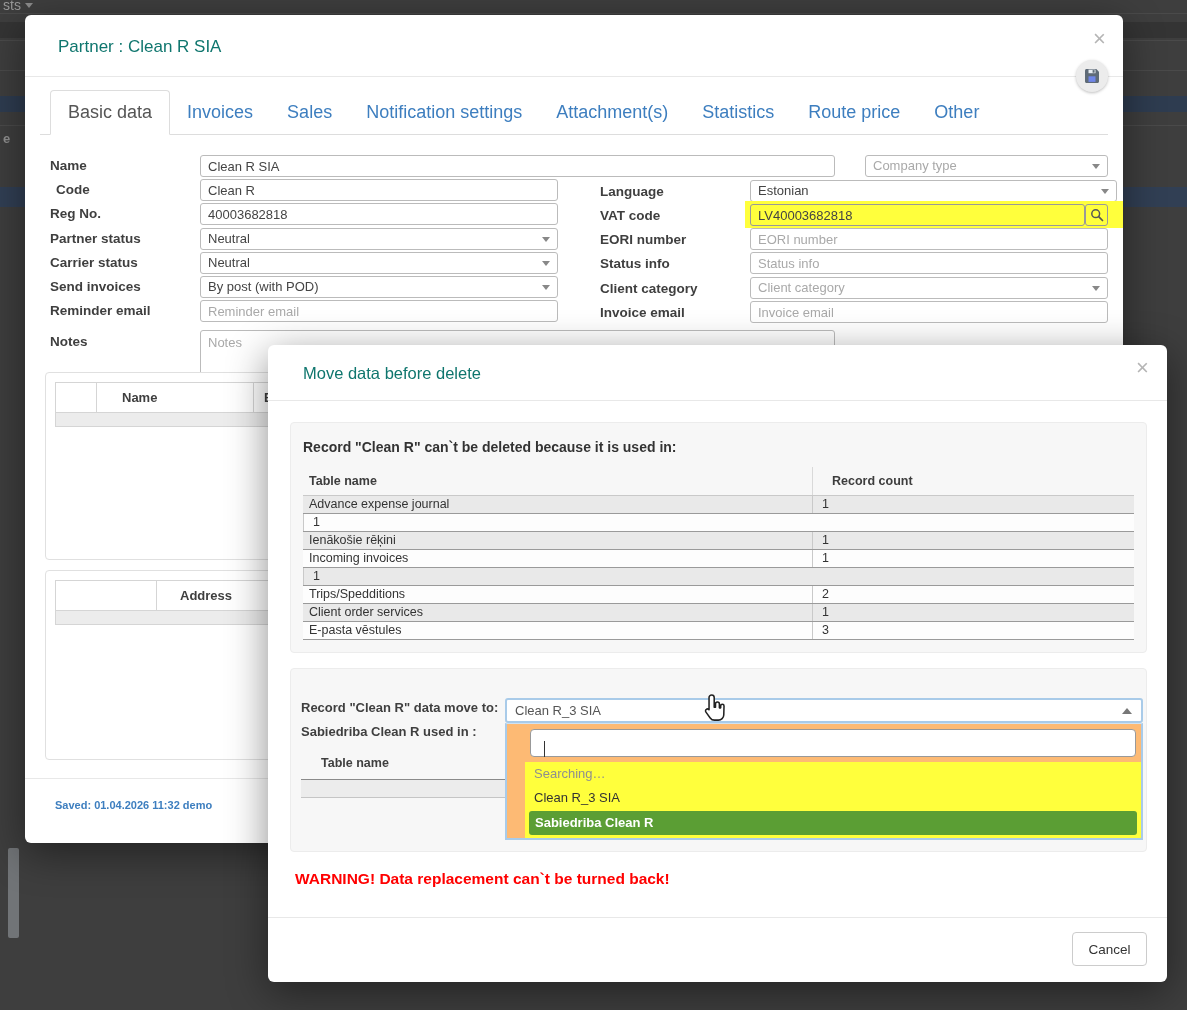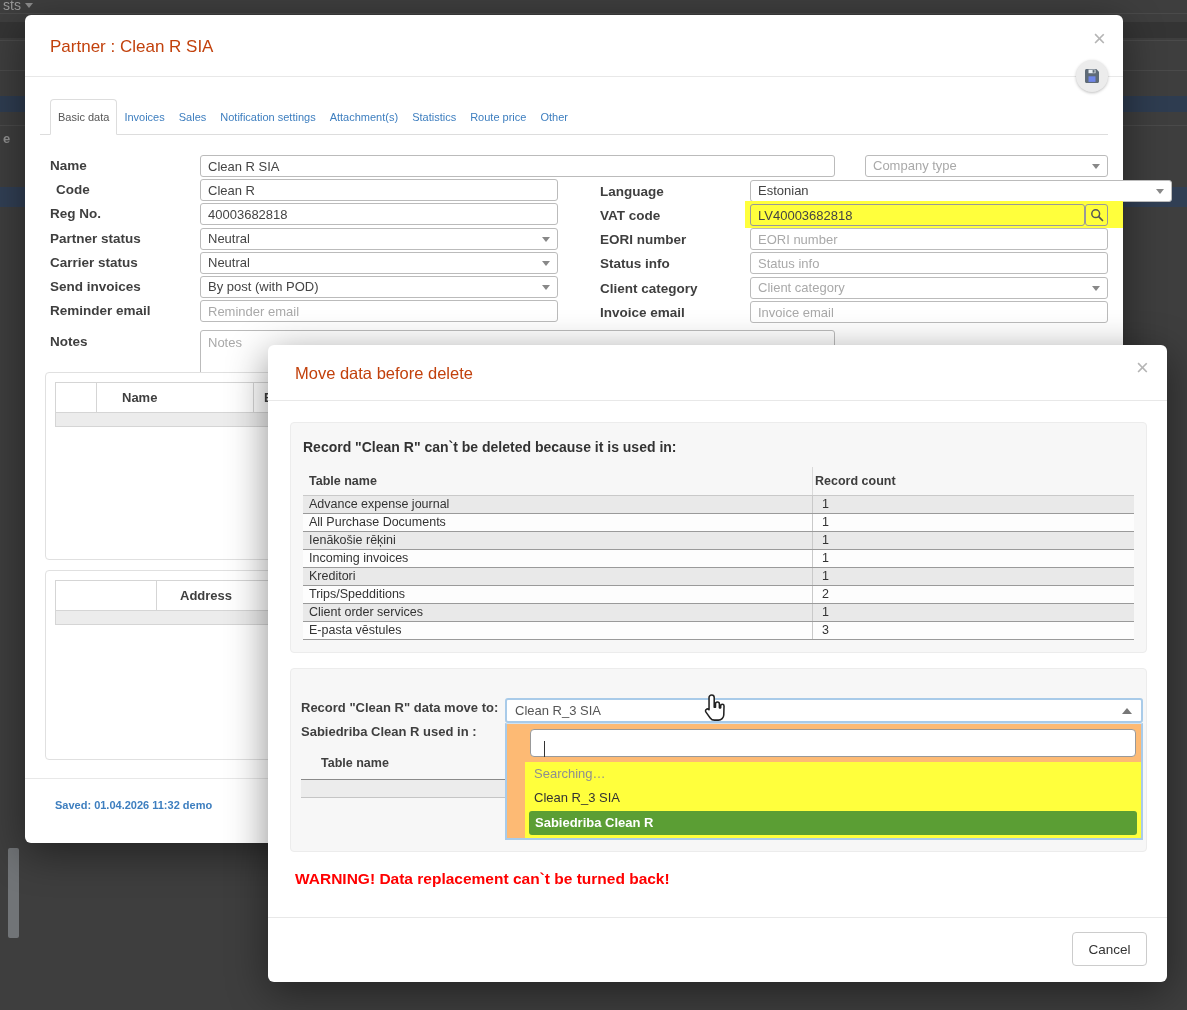--- a/index.html
+++ b/index.html
@@ -11,30 +11,30 @@
   .bg-line{position:absolute;left:0;width:100%;height:1px;background:#4a4a4a;}
   .bg-menu{position:absolute;left:3px;top:-3px;color:#9a9a9a;font-size:14px;}
   .bg-menu .tri{display:inline-block;width:0;height:0;border-left:4px solid transparent;border-right:4px solid transparent;border-top:5px solid #8a8a8a;margin-left:4px;vertical-align:2px;}
   .bg-letter{position:absolute;left:3px;top:131px;color:#8f8f8f;font-size:13px;font-weight:700;}
   .bg-scroll{position:absolute;left:8px;top:848px;width:11px;height:90px;background:#9aa0a6;opacity:.55;border-radius:2px;}
 
   
   .modal{position:absolute;background:#fff;border-radius:6px;box-shadow:0 10px 40px rgba(0,0,0,.45);}
   #modal1{left:25px;top:15px;width:1098px;height:828px;z-index:10;}
   #modal2{left:268px;top:345px;width:899px;height:637px;z-index:20;}
-  .m-title{position:absolute;font-size:17px;font-weight:500;color:#c2410c;white-space:nowrap;}
+  .m-title{position:absolute;font-size:17px;font-weight:500;color:#0f766e;white-space:nowrap;margin-left:8px;}
   .m-close{position:absolute;font-size:22px;line-height:22px;color:#b5b5b5;cursor:pointer;font-weight:400;}
   .m-div{position:absolute;left:0;right:0;height:1px;background:#e8e8e8;}
 
   
   .save-btn{position:absolute;left:1051px;top:45px;width:32px;height:32px;border-radius:50%;background:#ececec;box-shadow:0 1px 3px rgba(0,0,0,.25);display:flex;align-items:center;justify-content:center;z-index:3;}
 
   
   .tabs{position:absolute;left:15px;top:81px;right:15px;height:39px;border-bottom:1px solid #ddd;display:flex;align-items:flex-end;box-sizing:border-box;}
-  .tab{padding:11px 7px;font-size:11px;color:#3d7ebf;white-space:nowrap;cursor:pointer;}
+  .tab{padding:11px 17px;font-size:18px;color:#3d7ebf;white-space:nowrap;cursor:pointer;}
   .tab.tab-active{background:#fff;border:1px solid #ddd;border-bottom:1px solid #fff;border-radius:4px 4px 0 0;color:#555;margin-bottom:-1px;margin-left:10px;}
 
   
   .lbl{position:absolute;font-size:13.5px;font-weight:700;color:#3f3f3f;white-space:nowrap;}
   .inp{position:absolute;box-sizing:border-box;height:22px;border:1px solid #bbb;border-radius:3px;padding:0 7px;font-family:"Liberation Sans",sans-serif;font-size:13px;line-height:20px;color:#444;background:#fff;}
   input.inp::placeholder,textarea.inp::placeholder{color:#a9a9a9;}
   textarea.inp{resize:none;padding-top:2px;}
   .sel{padding-right:20px;white-space:nowrap;overflow:hidden;cursor:pointer;}
   .sel .caret{position:absolute;right:7px;top:8px;width:0;height:0;border-left:4px solid transparent;border-right:4px solid transparent;border-top:5px solid #888;}
   .sel.ph{color:#a9a9a9;}
@@ -48,21 +48,21 @@
   .gp-head > div{height:100%;display:flex;align-items:center;box-sizing:border-box;}
   .gp-head > div + div{border-left:1px solid #d5d5d5;}
   .gp-filter{height:15px;background:#ececec;border:1px solid #d5d5d5;box-sizing:border-box;}
 
   
   .panel{position:absolute;background:#f7f7f7;border:1px solid #ececec;border-radius:4px;box-sizing:border-box;}
   .used-heading{position:absolute;left:12px;top:16px;font-size:14px;font-weight:700;color:#333;}
   .ui-table{position:absolute;left:12px;top:44px;right:12px;}
   .ui-thead{display:grid;grid-template-columns:1fr 322px;height:28px;border-bottom:1px solid #c9c9c9;font-size:12.5px;font-weight:700;color:#3d3d3d;}
   .ui-thead > div{display:flex;align-items:center;padding-left:6px;box-sizing:border-box;}
-  .ui-thead > div + div{border-left:1px solid #d9d9d9;padding-left:2px;}
+  .ui-thead > div + div{border-left:1px solid #d9d9d9;padding-left:19px;}
   .ui-tr{display:grid;grid-template-columns:1fr 322px;height:17px;border-bottom:1px solid #9a9a9a;font-size:12.5px;line-height:16px;color:#333;}
   .ui-tr:nth-child(odd){background:#e9e9e9;}
   .ui-tr:nth-child(even){background:#fdfdfd;}
   .ui-td{padding-left:6px;overflow:hidden;white-space:nowrap;box-sizing:border-box;}
   .ui-td.c2{border-left:1px solid #c9c9c9;padding-left:9px;}
 
   
   .s2{position:absolute;box-sizing:border-box;border:2px solid #a9cbe9;border-radius:3px;background:#fff;font-size:13px;color:#555;line-height:21px;padding:0 24px 0 8px;cursor:pointer;white-space:nowrap;overflow:hidden;}
   .s2 .caret-up{position:absolute;right:9px;top:8px;width:0;height:0;border-left:5px solid transparent;border-right:5px solid transparent;border-bottom:6px solid #777;}
   .s2-drop{position:absolute;box-sizing:border-box;border:2px solid #a9cbe9;border-top:1px solid #cfe2f2;background:#fdba74;z-index:5;padding-left:18px;}
@@ -135,21 +135,21 @@
     <div class="inp sel" style="left:175px;top:237px;width:358px;"><span>Neutral</span><span class="caret"></span></div>
     <div class="lbl" style="left:25px;top:264px;">Send invoices</div>
     <div class="inp sel" style="left:175px;top:261px;width:358px;"><span>By post (with POD)</span><span class="caret"></span></div>
     <div class="lbl" style="left:25px;top:288px;">Reminder email</div>
     <input class="inp" style="left: 175px; top: 285px; width: 358px;" placeholder="Reminder email">
     <div class="lbl" style="left:25px;top:319px;">Notes</div>
     <textarea class="inp" style="left: 175px; top: 315px; width: 635px; height: 48px;" placeholder="Notes"></textarea>
 
     <div class="inp sel ph" style="left:840px;top:140px;width:243px;"><span>Company type</span><span class="caret"></span></div>
     <div class="lbl" style="left:575px;top:169px;">Language</div>
-    <div class="inp sel" style="left:725px;top:165px;width:422px;"><span>Estonian</span><span class="caret"></span></div>
+    <div class="inp sel" style="left:725px;top:165px;width:367px;"><span>Estonian</span><span class="caret"></span></div>
 
     <div class="lbl" style="left:575px;top:193px;">VAT code</div>
     <div class="vat-hl" style="left:720px;top:186px;width:378px;height:27px;"></div>
     <input class="inp vat-inp" style="left: 725px; top: 189px; width: 335px;" value="LV40003682818">
     <div class="search-btn" style="left:1060px;top:189px;">
       <svg width="14" height="14" viewBox="0 0 14 14">
         <circle cx="5.7" cy="5.7" r="3.9" fill="none" stroke="#555" stroke-width="1.5"></circle>
         <line x1="8.7" y1="8.7" x2="12.5" y2="12.5" stroke="#555" stroke-width="1.7" stroke-linecap="round"></line>
       </svg>
     </div>
@@ -195,33 +195,31 @@
         <div class="ui-thead">
           <div>Table name</div>
           <div>Record count</div>
         </div>
         <div class="ui-tbody">
             <div class="ui-tr">
     <div class="ui-td">Advance expense journal</div>
     <div class="ui-td c2">1</div>
   </div>
             <div class="ui-tr">
-    <div class="ui-td">All Purchase Documents</div>
     <div class="ui-td c2">1</div>
   </div>
             <div class="ui-tr">
     <div class="ui-td">Ienākošie rēķini</div>
     <div class="ui-td c2">1</div>
   </div>
             <div class="ui-tr">
     <div class="ui-td">Incoming invoices</div>
     <div class="ui-td c2">1</div>
   </div>
             <div class="ui-tr">
-    <div class="ui-td">Kreditori</div>
     <div class="ui-td c2">1</div>
   </div>
             <div class="ui-tr">
     <div class="ui-td">Trips/Spedditions</div>
     <div class="ui-td c2">2</div>
   </div>
             <div class="ui-tr">
     <div class="ui-td">Client order services</div>
     <div class="ui-td c2">1</div>
   </div>

